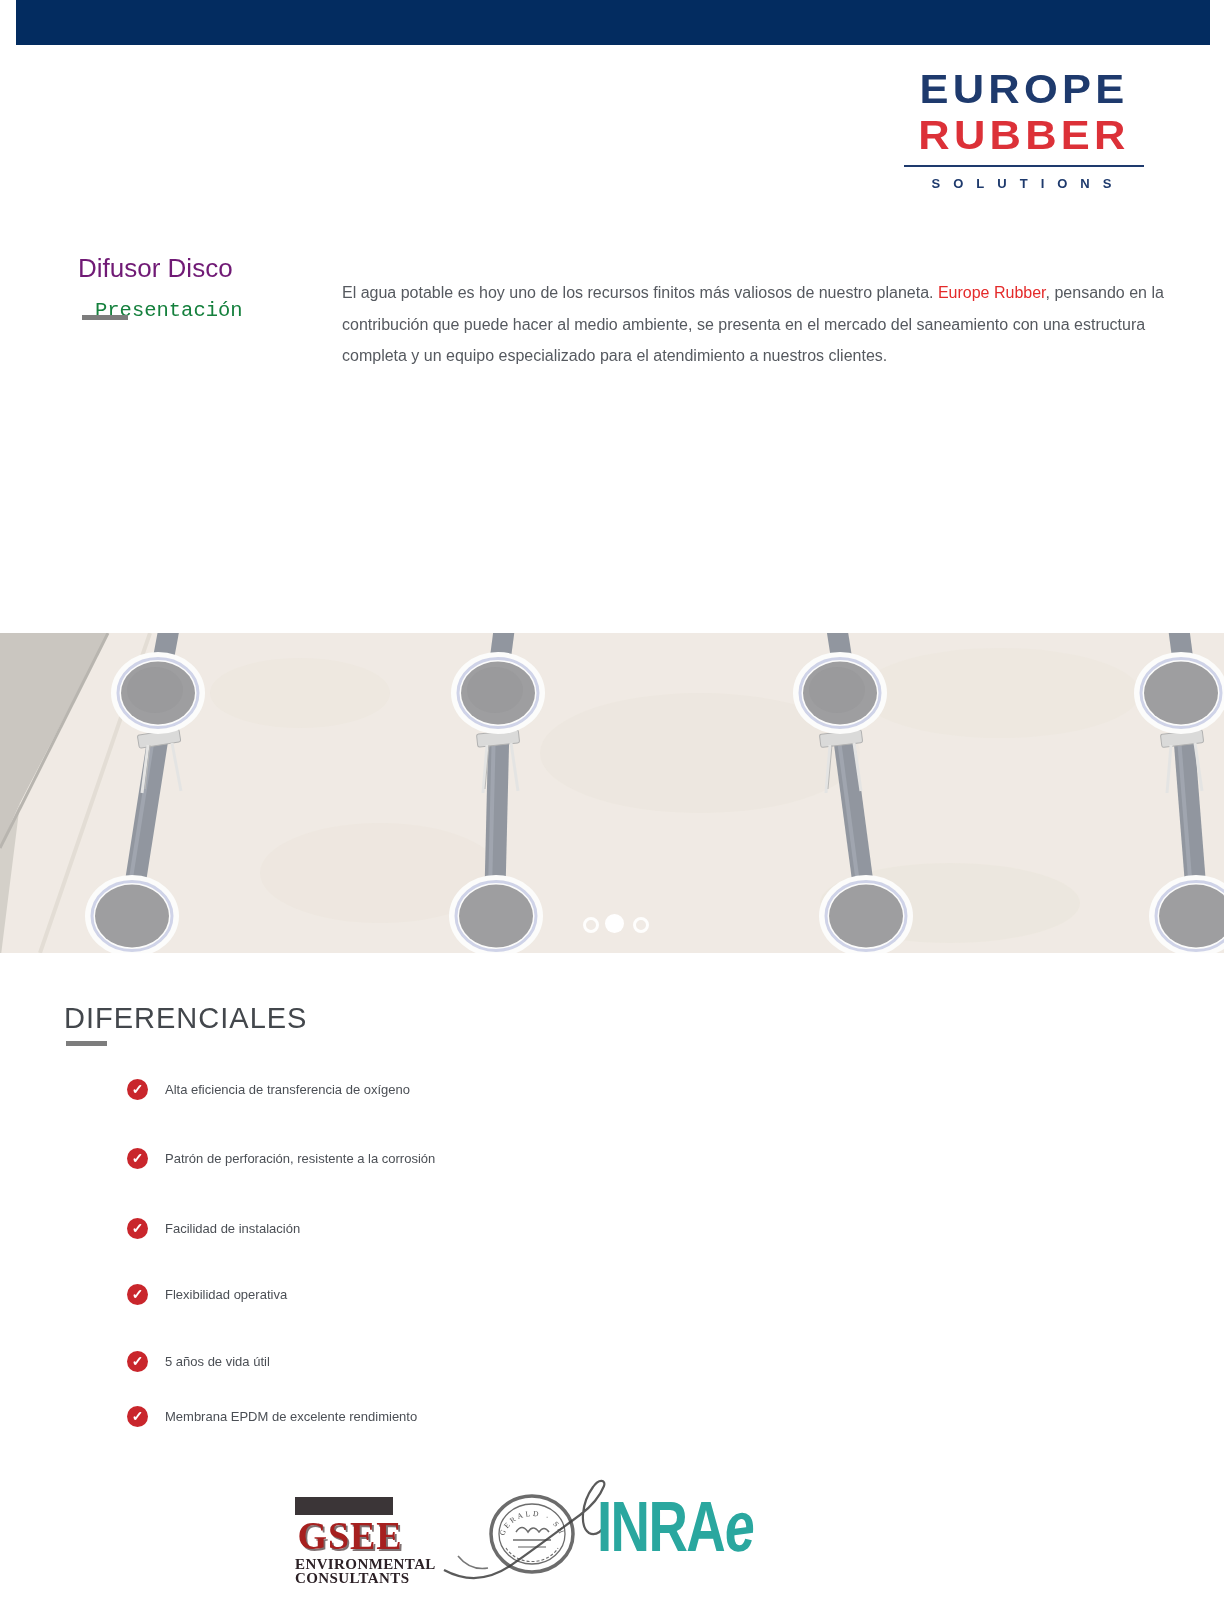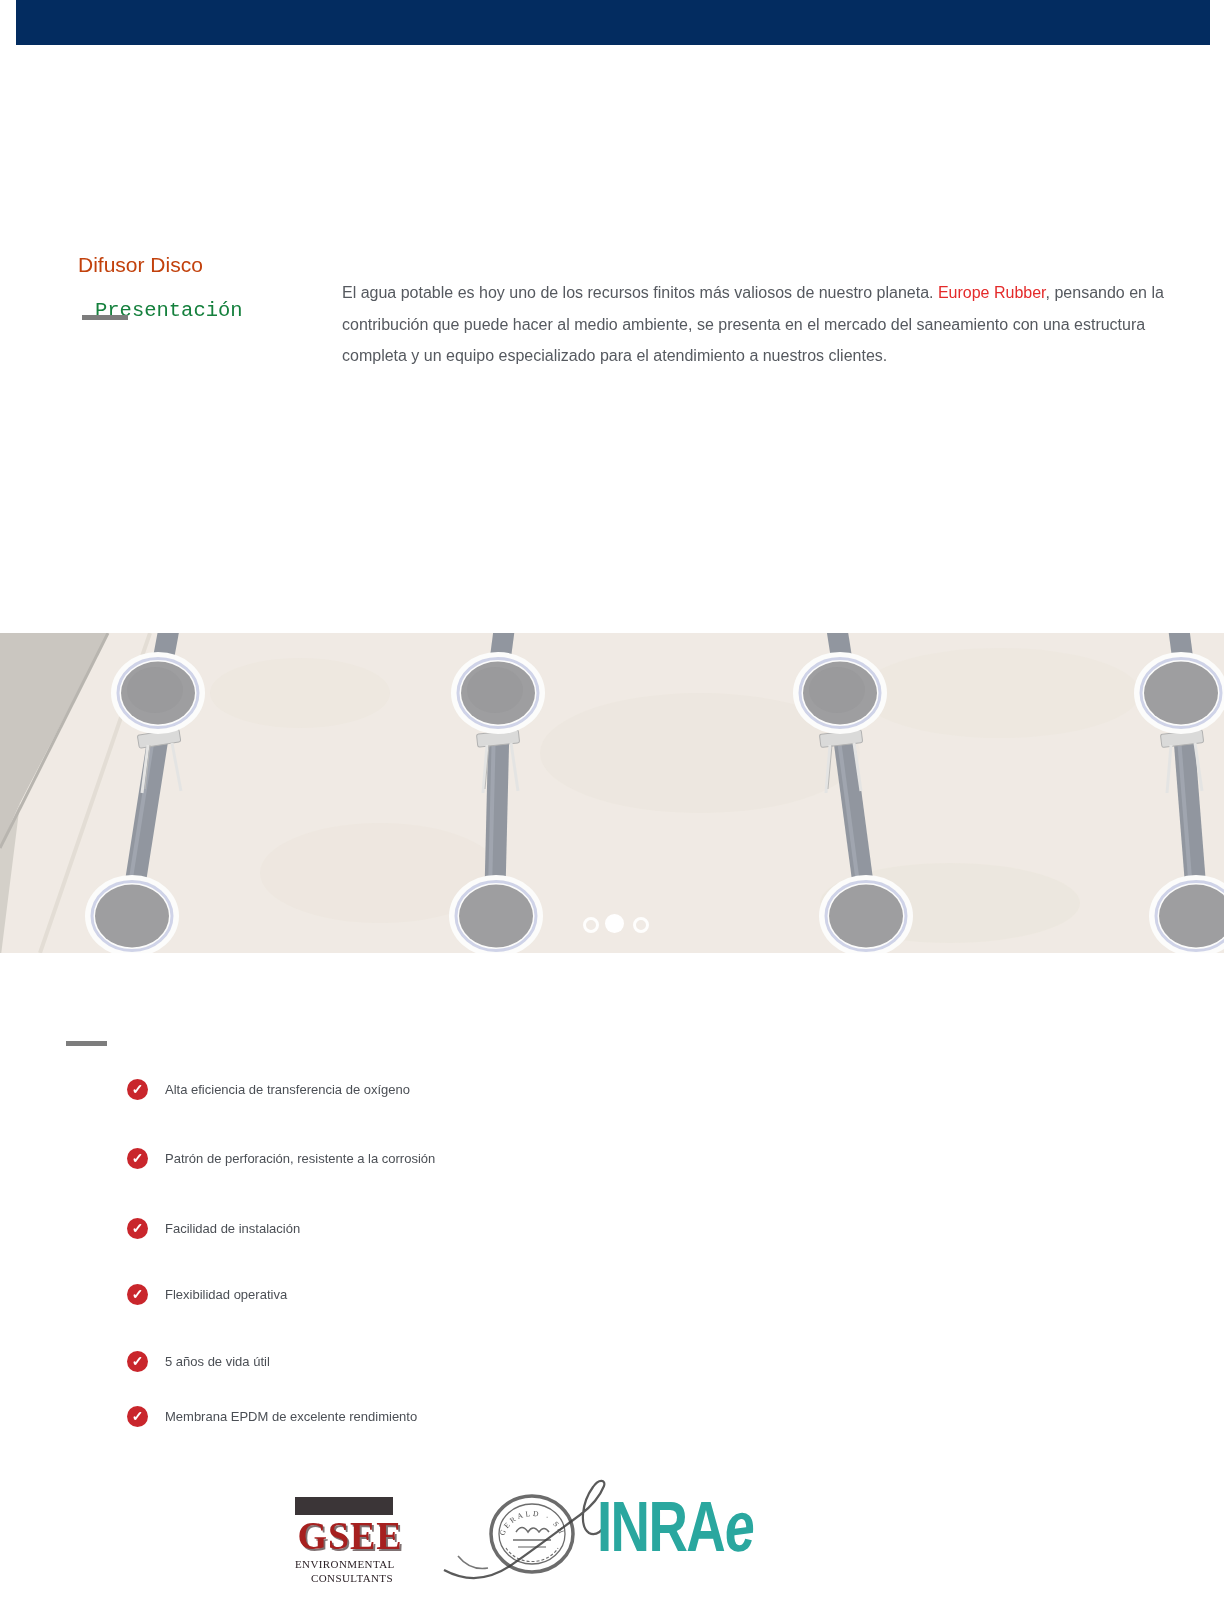--- a/index.html
+++ b/index.html
@@ -13,21 +13,21 @@
   .brand{position:absolute;left:900px;top:66px;width:248px;text-align:center;}
   .brand-l1{font-size:41px;font-weight:800;color:#1e3a6d;letter-spacing:4px;line-height:46px;
             transform:scaleX(1.06);transform-origin:center;white-space:nowrap;}
   .brand-l2{font-size:41px;font-weight:800;color:#dc3138;letter-spacing:4px;line-height:46px;
             transform:scaleX(1.06);transform-origin:center;white-space:nowrap;}
   .brand-div{height:2px;background:#1e3a6d;margin:7px 4px 0 4px;}
   .brand-l3{font-size:13px;font-weight:bold;color:#1e3a6d;letter-spacing:13px;margin-top:9px;
             text-indent:8px;white-space:nowrap;}
 
   
-  .title{position:absolute;left:78px;top:253px;margin:0;font-size:21px;font-weight:400;color:#c2410c;}
+  .title{position:absolute;left:78px;top:253px;margin:0;font-size:26px;font-weight:400;color:#701a75;}
   .subtitle{position:absolute;left:82px;top:286px;margin:13px;font-size:20.5px;font-weight:400;color:#15803d;font-family:Liberation Mono, monospace;}
   .rule{position:absolute;background:#7d7d7d;}
   .rule-sub{left:82px;top:315px;width:46px;height:5px;}
   .intro-p{position:absolute;left:342px;top:277px;width:842px;margin:0;font-size:16px;
            line-height:31.5px;color:#55595f;}
   .red{color:#e42a2a;}
 
   
   .photo{position:absolute;left:0;top:633px;width:1224px;height:320px;margin:0;}
   .photo svg{display:block;}
@@ -53,21 +53,21 @@
          margin-right:17px;line-height:21px;}
   .diff-txt{font-size:13px;color:#4b4f55;}
 
   
   .gsee{position:absolute;left:295px;top:1497px;width:98px;text-align:right;
         font-family:"Liberation Serif",serif;}
   .gsee-bar{height:18px;background:#3b3537;}
   .gsee-name{font-size:40px;font-weight:bold;color:#a6201f;line-height:42px;letter-spacing:1px;
              transform:scaleX(0.95);transform-origin:center;
              text-shadow:2px 2px 0 rgba(42,20,22,0.6);}
-  .gsee-sub{font-size:11px;font-weight:normal;color:#2c2126;letter-spacing:0.4px;line-height:14px;}
+  .gsee-sub{font-size:15px;font-weight:bold;color:#2c2126;letter-spacing:0.4px;line-height:14px;}
   .seal{position:absolute;left:440px;top:1472px;}
   .inrae{position:absolute;left:597px;top:1493px;font-size:70px;font-weight:bold;color:#2aa79f;
          line-height:68px;transform:scaleX(0.78);transform-origin:left;letter-spacing:-2px;white-space:nowrap;}
   .inrae-e{display:inline-block;font-style:italic;transform:rotate(-6deg);}
   .irstea{position:absolute;left:818px;top:1486px;width:118px;height:118px;}
   .sq{position:absolute;}
   .sq-green{left:52px;top:0;width:60px;height:72px;background:#a9c614;border-radius:6px;
             transform:rotate(3deg);z-index:1;}
   .sq-navy{left:0;top:22px;width:76px;height:90px;background:#17418c;border-radius:9px;
            transform:rotate(-14deg);z-index:1;}
@@ -76,20 +76,26 @@
   .irstea-text{position:absolute;left:7px;top:73px;z-index:3;font-size:31px;font-weight:bold;
                color:#ffffff;letter-spacing:1px;}
 </style>
 </head>
 <body>
 
 <div class="page">
 
   <div class="topbar"></div>
 
+  <div class="brand">
+    <div class="brand-l1">EUROPE</div>
+    <div class="brand-l2">RUBBER</div>
+    <div class="brand-div"></div>
+    <div class="brand-l3">SOLUTIONS</div>
+  </div>
 
   <h1 class="title">Difusor Disco</h1>
   <h2 class="subtitle">Presentación</h2>
   <div class="rule rule-sub"></div>
 
   <p class="intro-p"><span>El agua potable es hoy uno de los recursos finitos más valiosos de nuestro planeta. </span><span class="red">Europe Rubber</span><span>, pensando en la contribución que puede hacer al medio ambiente, se presenta en el mercado del saneamiento con una estructura completa y un equipo especializado para el atendimiento a nuestros clientes.</span></p>
 
   <figure class="photo">
     <svg width="1224" height="320" viewBox="0 0 1224 320">
       <rect width="1224" height="320" fill="#e9e1d7"></rect>
@@ -170,20 +176,21 @@
         <ellipse cx="1196" cy="283" rx="37" ry="31.5" fill="#707073"></ellipse>
       </g>
 
       <rect width="1224" height="320" fill="#ffffff" opacity="0.32"></rect>
     </svg>
     <span class="dot dot-ring dot-r1"></span>
     <span class="dot dot-big"></span>
     <span class="dot dot-ring dot-r2"></span>
   </figure>
 
+  <h2 class="diff-h">DIFERENCIALES</h2>
   <div class="rule rule-diff"></div>
 
   <ul class="diff-list">
     <li>
       <span class="check">✓</span>
       <span class="diff-txt">Alta eficiencia de transferencia de oxígeno</span>
     </li>
     <li>
       <span class="check">✓</span>
       <span class="diff-txt">Patrón de perforación, resistente a la corrosión</span>

